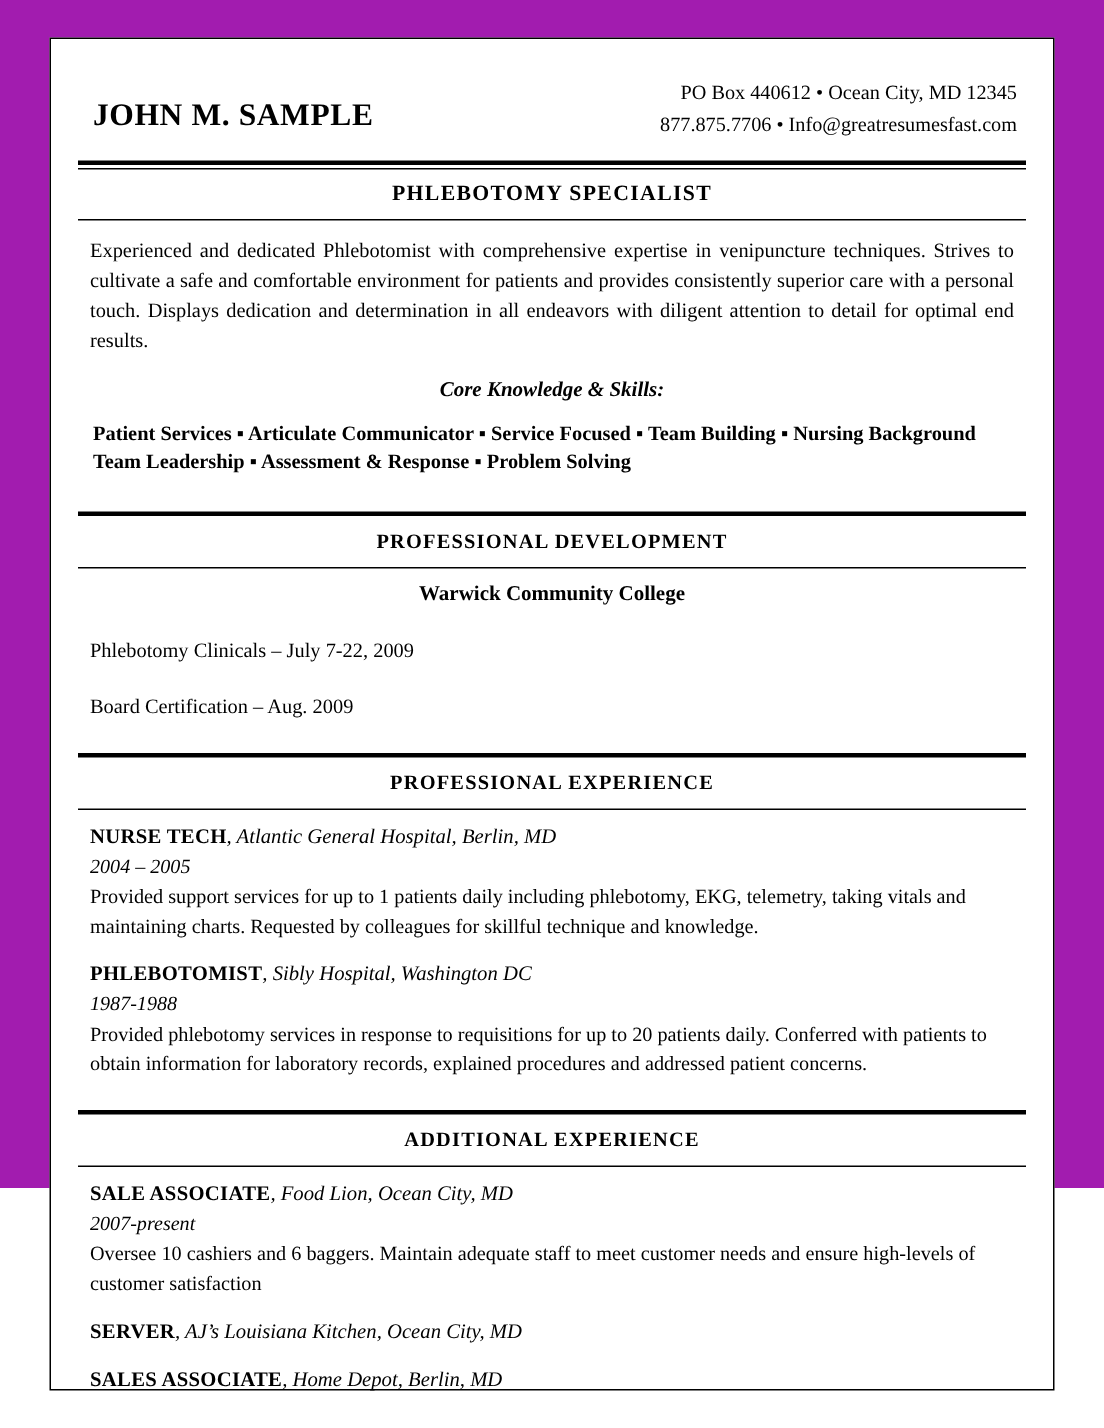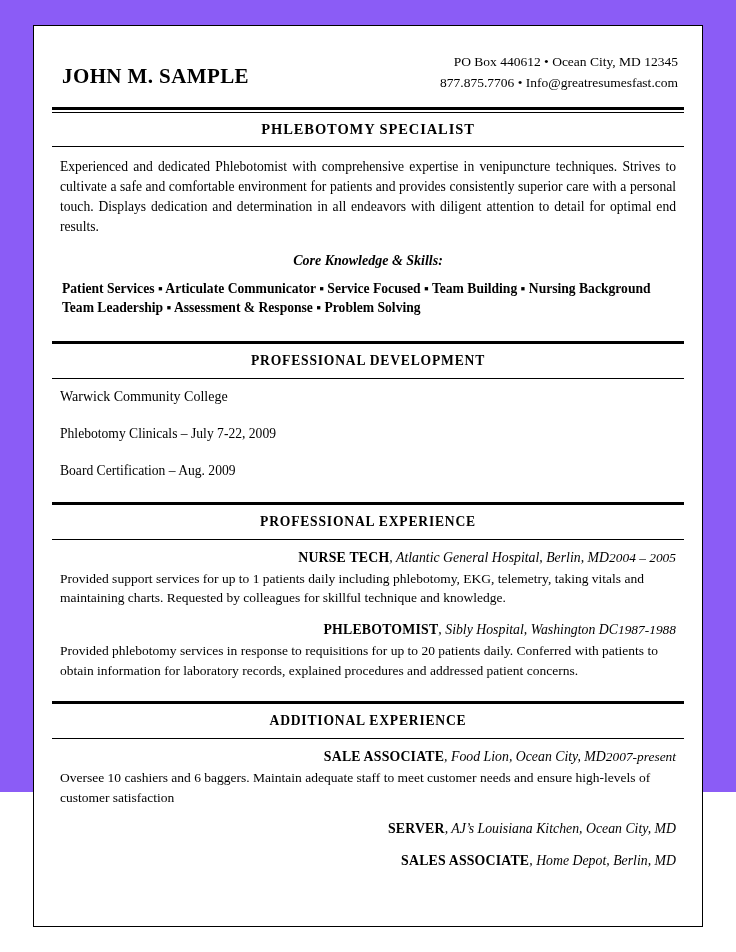--- a/index.html
+++ b/index.html
@@ -11,21 +11,21 @@
     width: 736px;
     height: 952px;
     font-family: "Liberation Serif", serif;
     color: #000000;
   }
   .page {
     position: relative;
     width: 736px;
     height: 792px;
     box-sizing: border-box;
-    background: #8b5cf6;
+    background: #a21caf;
   }
   .sheet {
     position: absolute;
     left: 33px;
     top: 25px;
     width: 670px;
     height: 902px;
     border: 1px solid #000;
     box-sizing: border-box;
     background: #fff;
@@ -98,37 +98,39 @@
     font-weight: bold;
     letter-spacing: 0.8px;
     padding: 9px 0 9px 0;
   }
   .section-body {
     padding: 8px 8px 8px 8px;
     font-size: 13.6px;
     line-height: 1.45;
   }
   .org {
-    font-weight: normal;
+    font-weight: bold;
     font-size: 14px;
+    text-align: center;
   }
   .program {
     font-style: italic;
     font-size: 13.4px;
   }
   .plain-line {
     font-size: 13.6px;
   }
   .spacer-lg { height: 17px; }
   
   .job-head {
     display: flex;
-    justify-content: flex-end;
+    justify-content: flex-start;
     align-items: baseline;
     font-size: 13.8px;
+    flex-direction: column;
   }
   .job-left .role {
     font-weight: bold;
     letter-spacing: 0.2px;
   }
   .job-left .company {
     font-style: italic;
   }
   .job-dates {
     font-style: italic;

